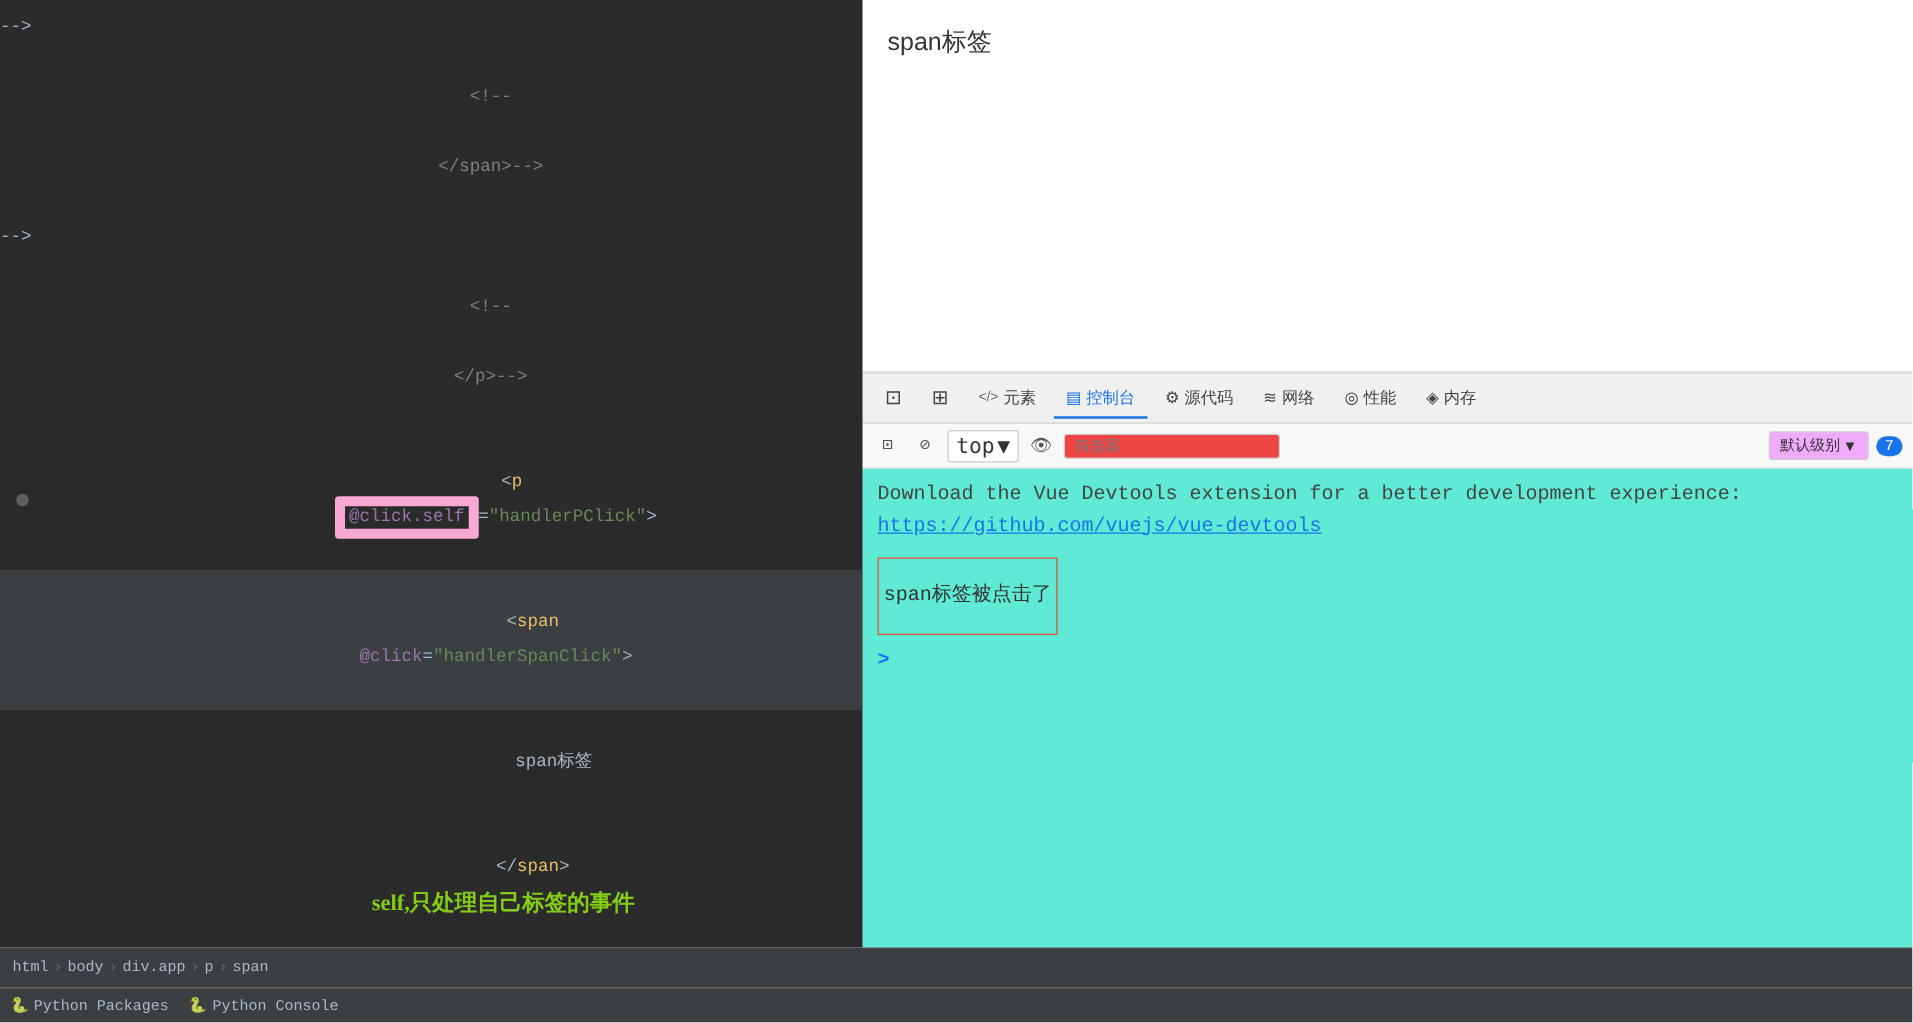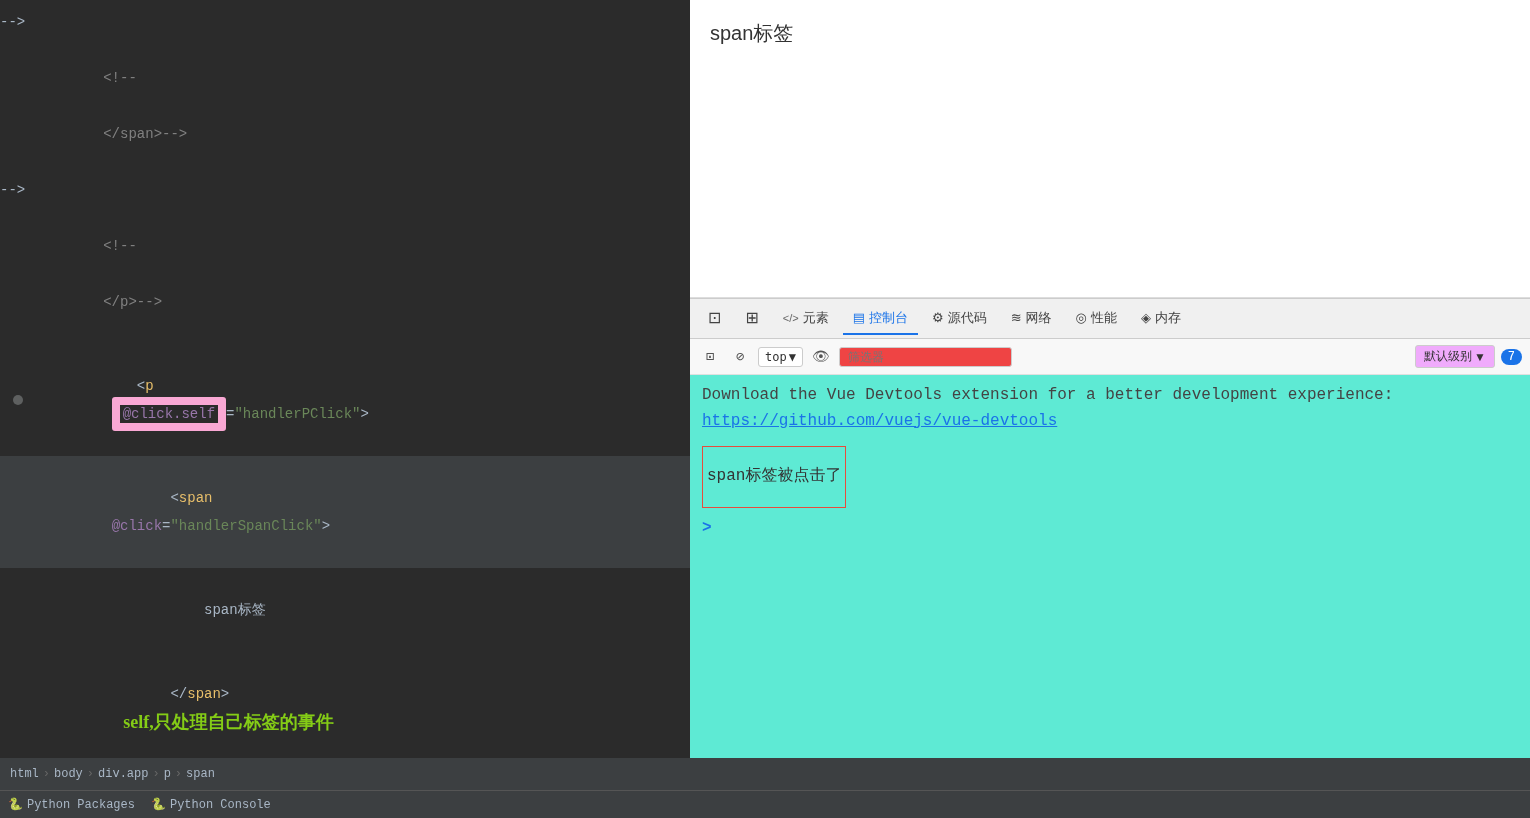--- a/index.html
+++ b/index.html
@@ -22,20 +22,21 @@
       overflow: hidden;
       position: relative;
       flex-shrink: 0;
     }
 
     .code-line {
       display: flex;
       align-items: center;
       padding: 0 8px 0 0;
       position: relative;
+      text-align: center;
     }
 
     .code-line.highlighted {
       background-color: #3c3f41;
     }
 
     .gutter {
       width: 36px;
       flex-shrink: 0;
       display: flex;
@@ -158,21 +159,21 @@
       border-radius: 3px;
     }
 
     .top-selector {
       display: flex;
       align-items: center;
       gap: 2px;
       border: 1px solid #ccc;
       border-radius: 3px;
       padding: 2px 6px;
-      font-size: 12px;
+      font-size: 17px;
       background: white;
       cursor: pointer;
       color: #333;
       font-family: 'Consolas', monospace;
     }
 
     .filter-input {
       border: 1px solid #ccc;
       border-radius: 3px;
       padding: 2px 8px;

